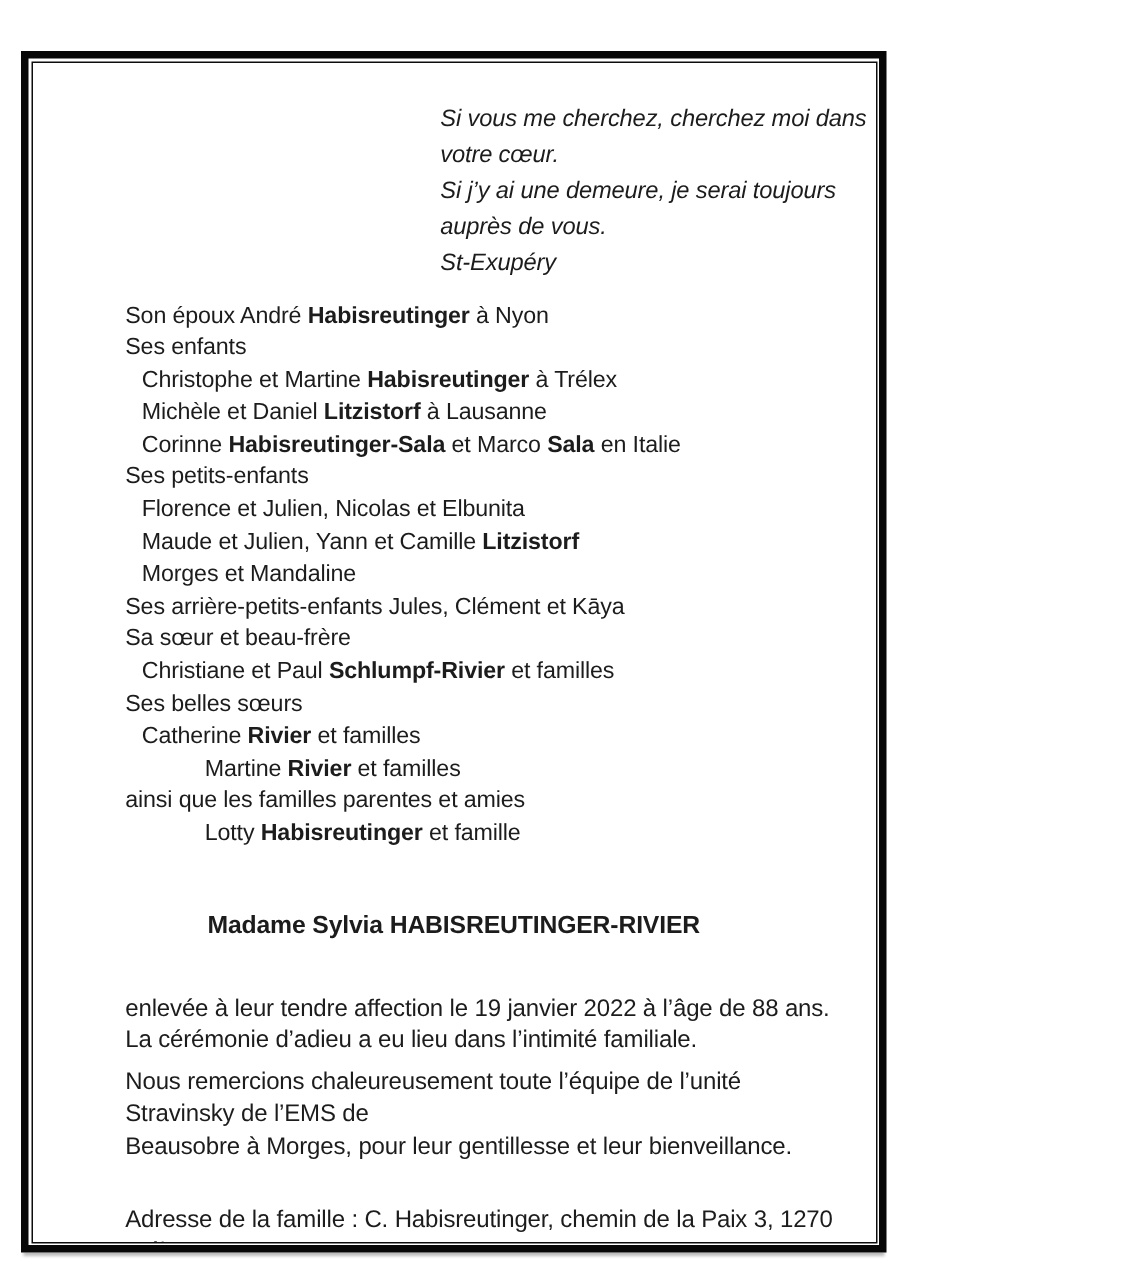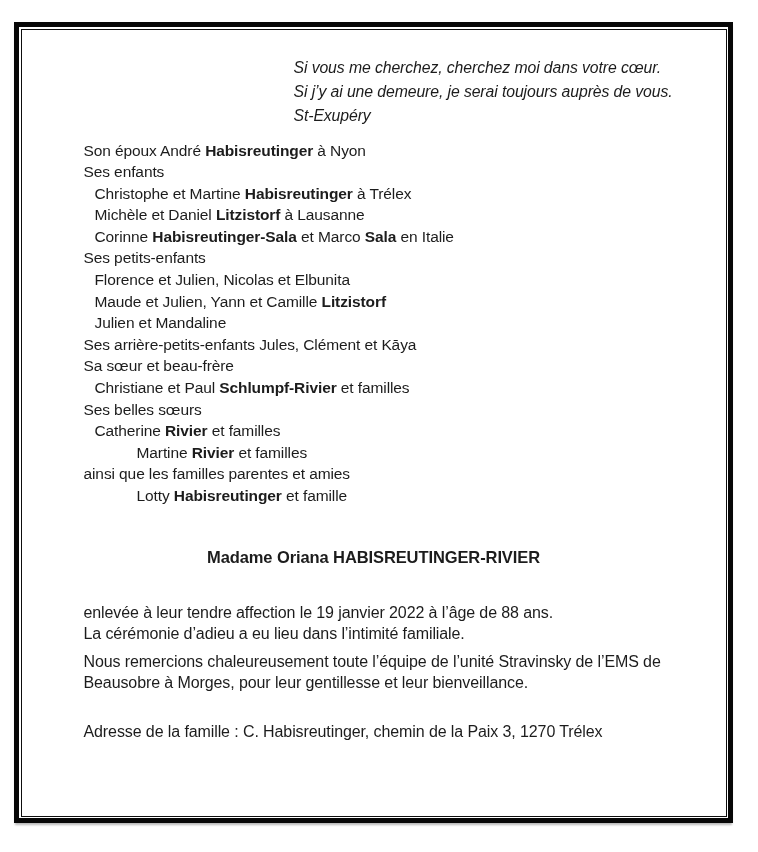--- a/index.html
+++ b/index.html
@@ -14,22 +14,22 @@
   .page {
     position: relative;
     width: 758px;
     height: 852px;
     background: #ffffff;
     overflow: hidden;
   }
   .frame {
     position: absolute;
     left: 14px;
-    top: 22px;
-    width: 719px;
+    top: 34px;
+    width: 577px;
     height: 801px;
     box-sizing: border-box;
     border: 5px solid #070707;
     background: #ffffff;
     box-shadow: 0 3px 2px -1px rgba(0,0,0,0.28);
   }
   .frame-inner {
     position: absolute;
     inset: 1.5px;
     border: 1.7px solid #0d0d0d;
@@ -86,32 +86,32 @@
 
       <div class="family-list">
           <div class="fam-line indent-0"><span>Son époux André </span><span class="b">Habisreutinger</span><span> à Nyon</span></div>
           <div class="fam-line indent-0"><span>Ses enfants</span></div>
           <div class="fam-line indent-1"><span>Christophe et Martine </span><span class="b">Habisreutinger</span><span> à Trélex</span></div>
           <div class="fam-line indent-1"><span>Michèle et Daniel </span><span class="b">Litzistorf</span><span> à Lausanne</span></div>
           <div class="fam-line indent-1"><span>Corinne </span><span class="b">Habisreutinger-Sala</span><span> et Marco </span><span class="b">Sala</span><span> en Italie</span></div>
           <div class="fam-line indent-0"><span>Ses petits-enfants</span></div>
           <div class="fam-line indent-1"><span>Florence et Julien, Nicolas et Elbunita</span></div>
           <div class="fam-line indent-1"><span>Maude et Julien, Yann et Camille </span><span class="b">Litzistorf</span></div>
-          <div class="fam-line indent-1"><span>Julien et Mandaline</span></div>
+          <div class="fam-line indent-1"><span>Morges et Mandaline</span></div>
           <div class="fam-line indent-0"><span>Ses arrière-petits-enfants Jules, Clément et Kāya</span></div>
           <div class="fam-line indent-0"><span>Sa sœur et beau-frère</span></div>
           <div class="fam-line indent-1"><span>Christiane et Paul </span><span class="b">Schlumpf-Rivier</span><span> et familles</span></div>
           <div class="fam-line indent-0"><span>Ses belles sœurs</span></div>
           <div class="fam-line indent-1"><span>Catherine </span><span class="b">Rivier</span><span> et familles</span></div>
           <div class="fam-line indent-2"><span>Martine </span><span class="b">Rivier</span><span> et familles</span></div>
           <div class="fam-line indent-0"><span>ainsi que les familles parentes et amies</span></div>
           <div class="fam-line indent-2"><span>Lotty </span><span class="b">Habisreutinger</span><span> et famille</span></div>
         </div>
 
-      <div class="deceased-title">Madame Oriana HABISREUTINGER-RIVIER</div>
+      <div class="deceased-title">Madame Sylvia HABISREUTINGER-RIVIER</div>
 
       <div class="para death-notice">
           <div>enlevée à leur tendre affection le 19 janvier 2022 à l’âge de 88 ans.</div>
           <div>La cérémonie d’adieu a eu lieu dans l’intimité familiale.</div>
         </div>
 
       <div class="para thanks-paragraph">
           <div>Nous remercions chaleureusement toute l’équipe de l’unité Stravinsky de l’EMS de</div>
           <div>Beausobre à Morges, pour leur gentillesse et leur bienveillance.</div>
         </div>

